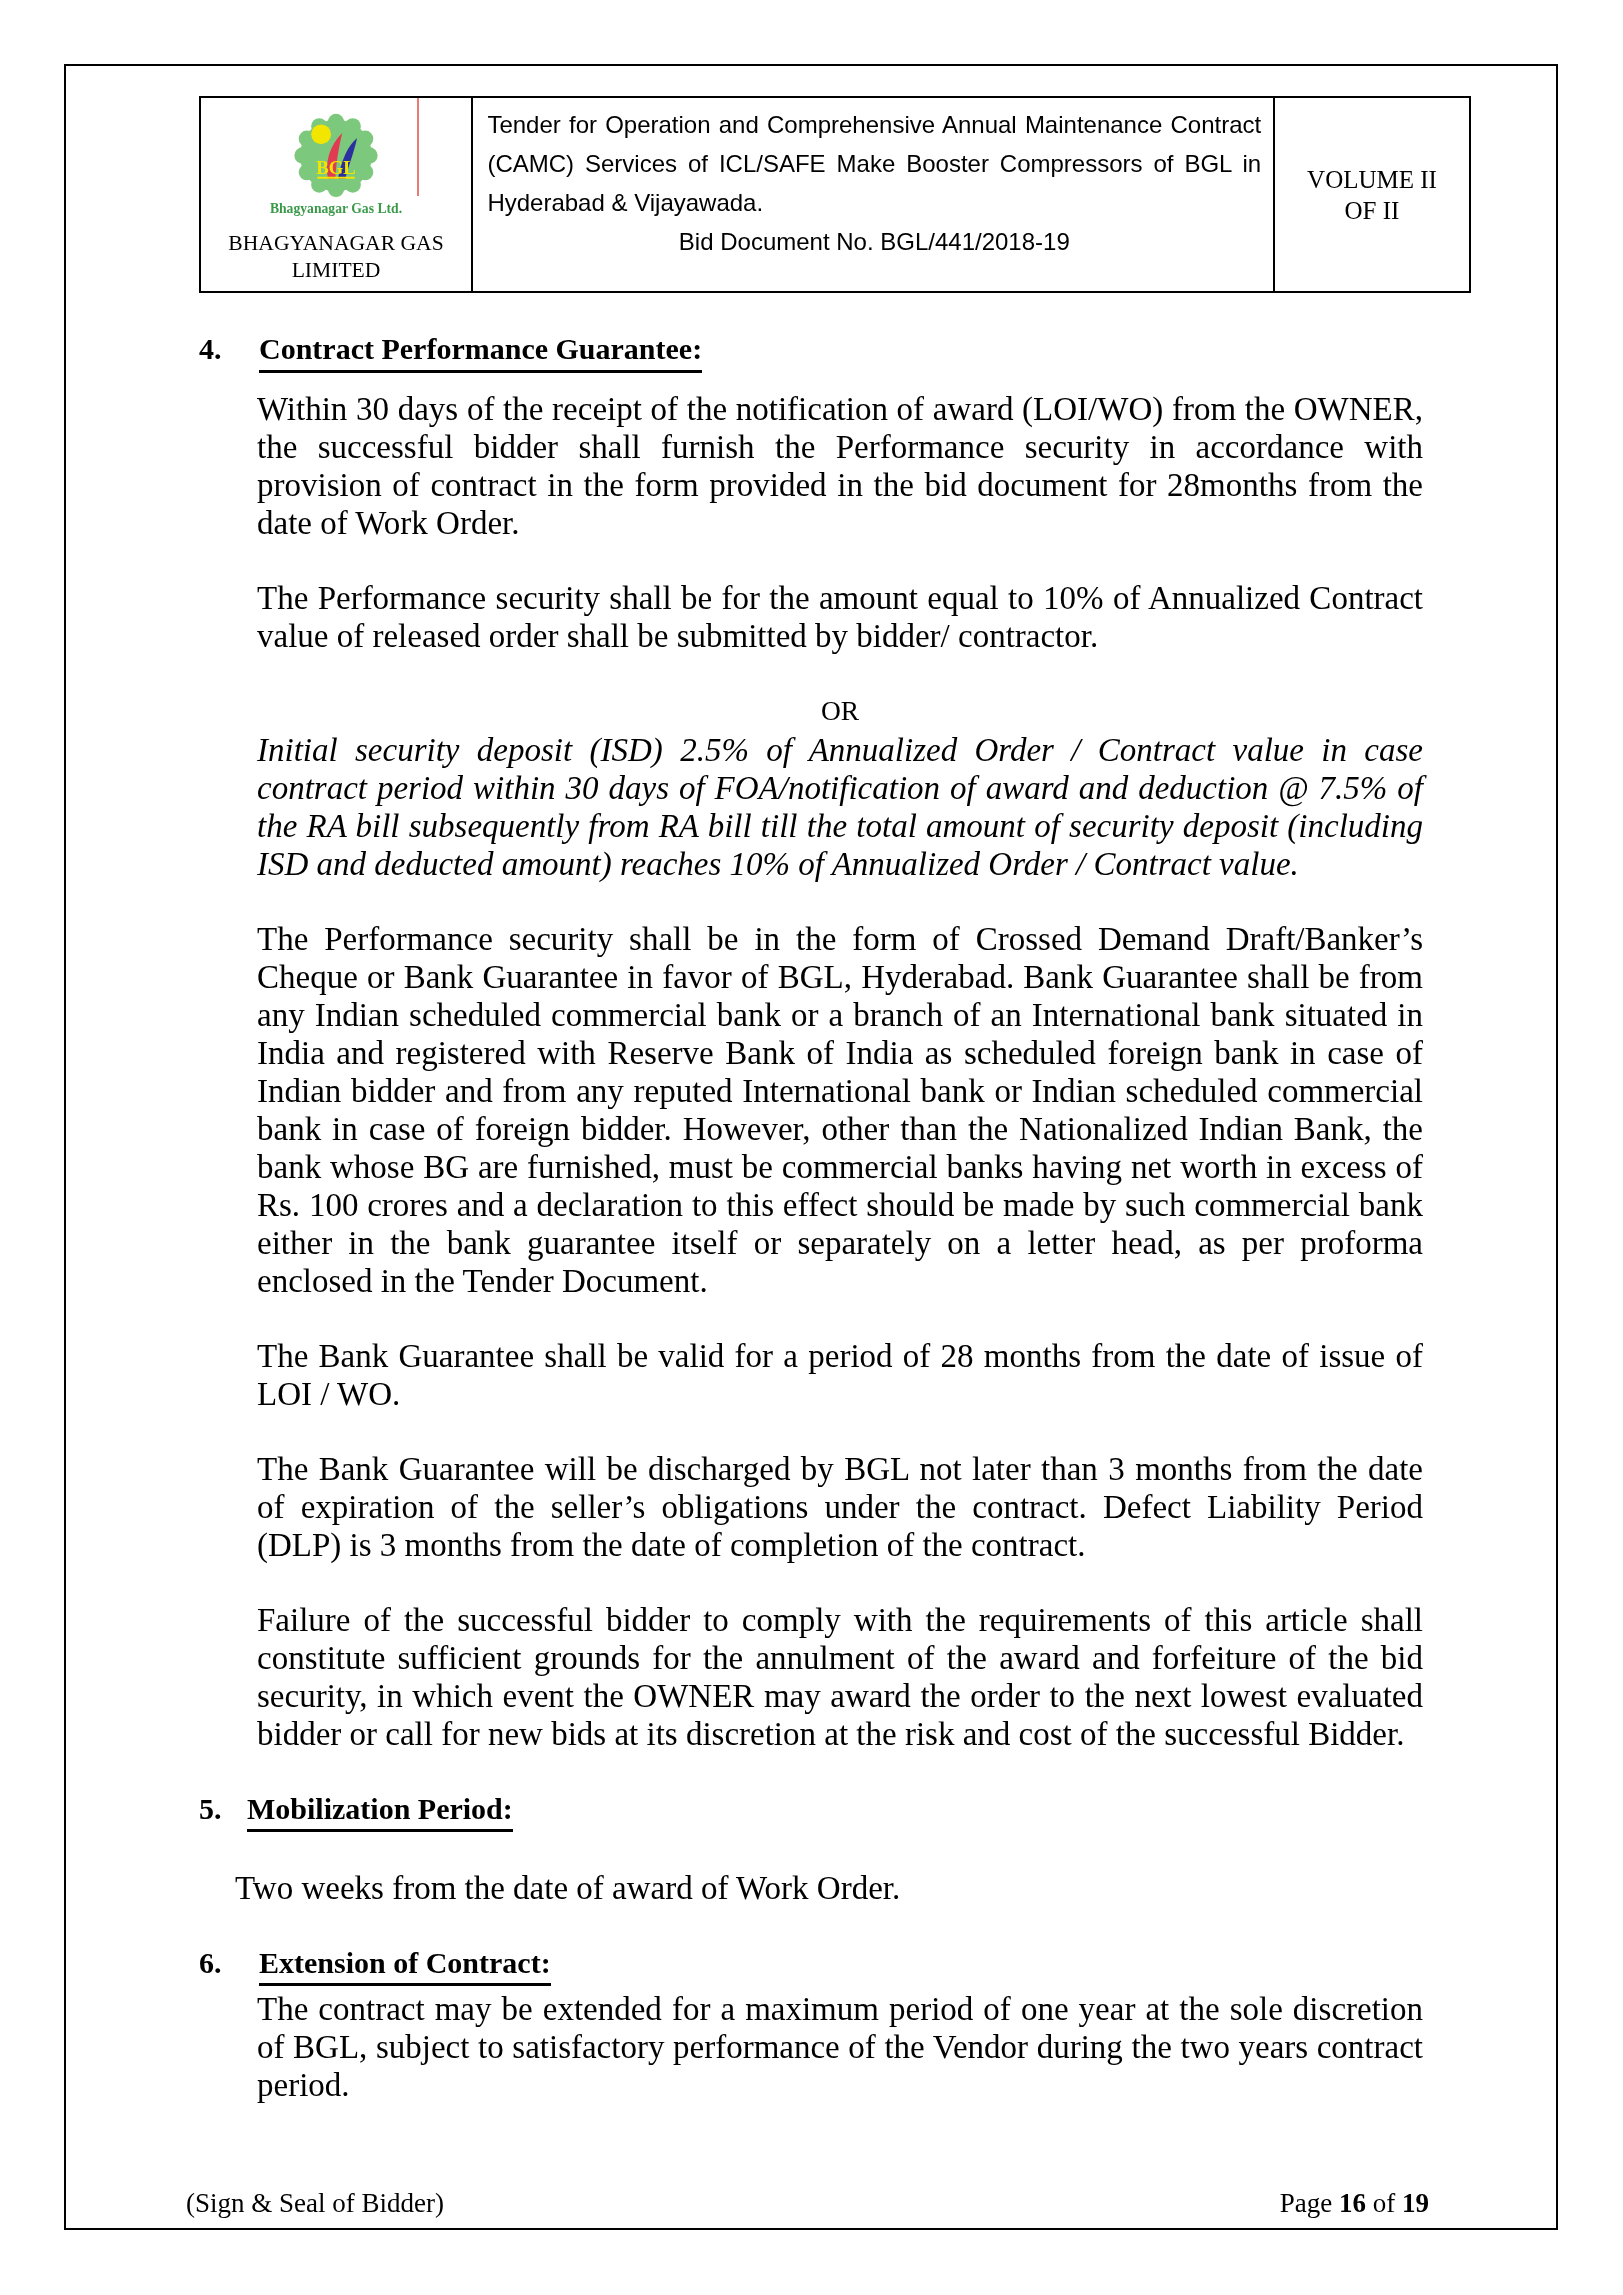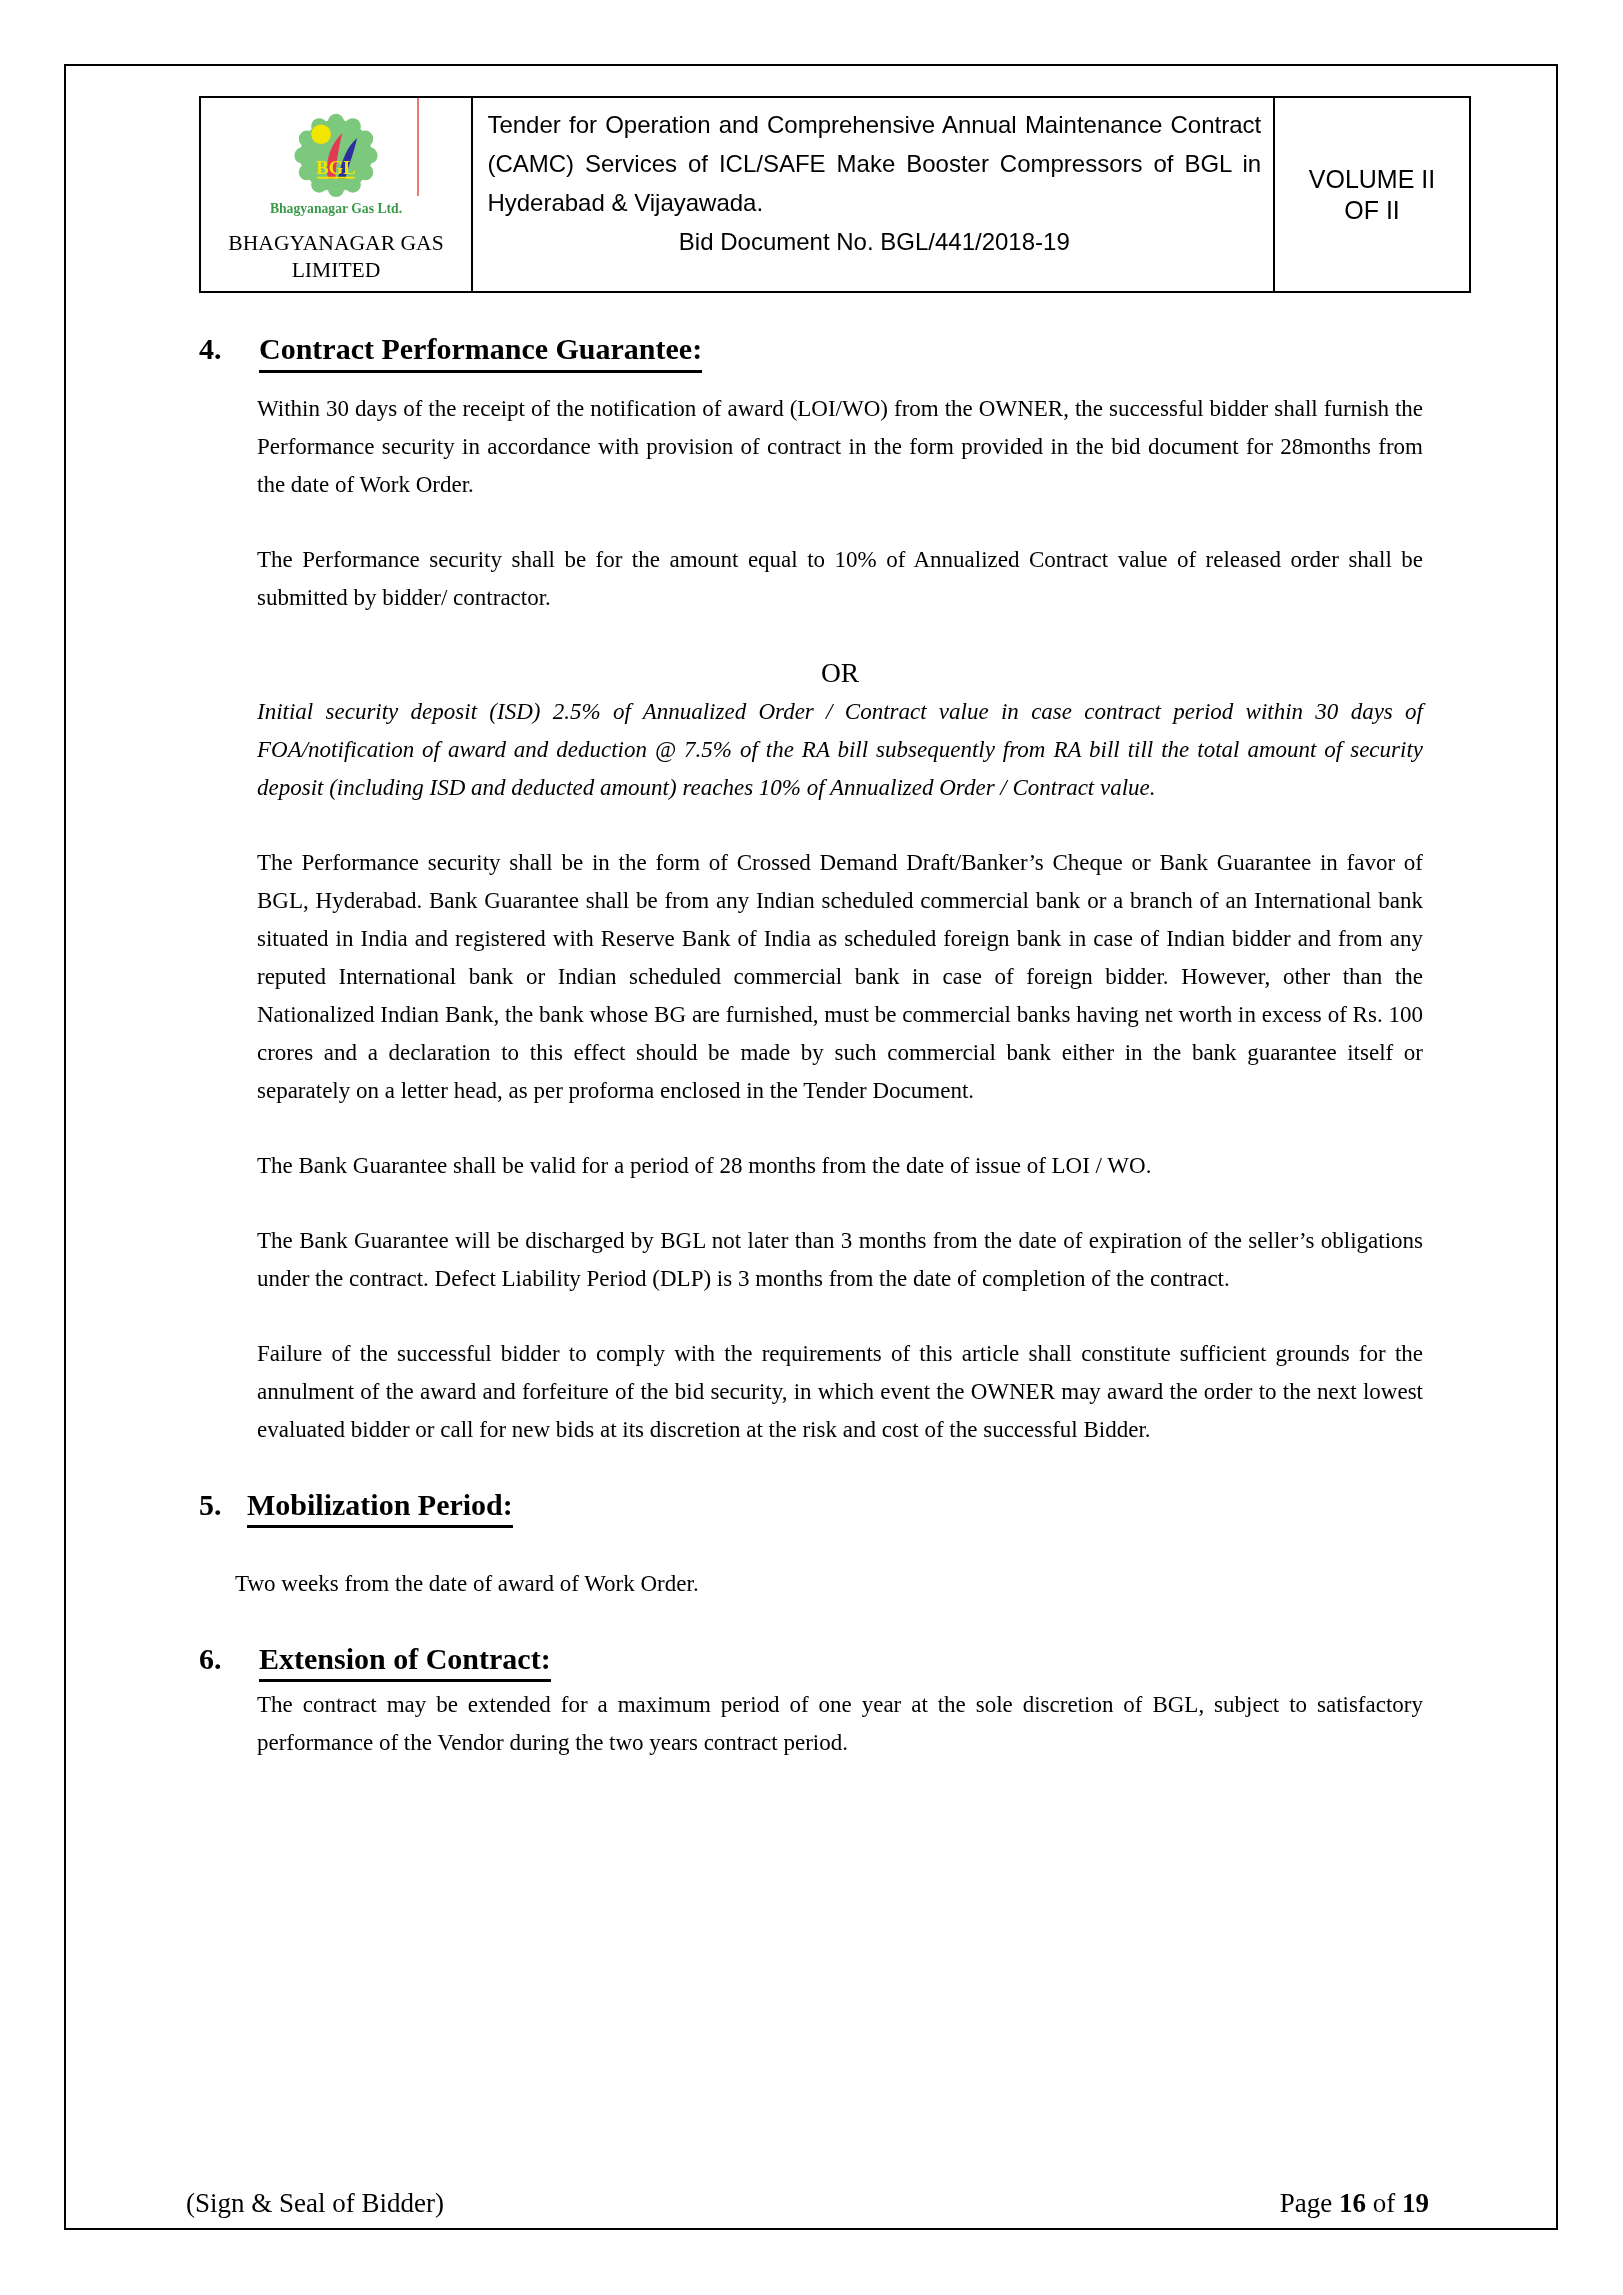--- a/index.html
+++ b/index.html
@@ -52,39 +52,39 @@
     padding:6.5px 11.8px 3.9px 14.4px;
     font-family:"Liberation Sans", sans-serif;
     font-size:24px; line-height:39px;
   }
   .title-text{ text-align:justify; }
   .bid-doc{ text-align:center; }
   .volume-cell{
     width:194px;
     display:flex; flex-direction:column;
     align-items:center; justify-content:center;
-    font-family:Liberation Sans, sans-serif;
+    font-family:Liberation Serif, serif;
     font-size:25px; line-height:31px;
     text-align:center;
   }
 
   
   .sec-row{
     display:flex;
     font-size:30px; font-weight:bold;
     line-height:38px;
   }
   .sec-num{ width:60px; flex:0 0 auto; }
   .sec-num.narrow{ width:48px; }
   .sec-head{
     border-bottom:3.9px solid #000;
     padding-bottom:1.3px;
   }
   .para{
-    font-size:23px; line-height:38px;
+    font-size:33px; line-height:38px;
     text-align:justify;
     margin:37px 48px 0 58px;
   }
   .sec4{ margin-top:37px; }
   .p1{ margin-top:17px; }
   .or-line{
     font-size:27.5px; line-height:38px;
     text-align:center;
     margin:37px 48px 0 58px;
   }

